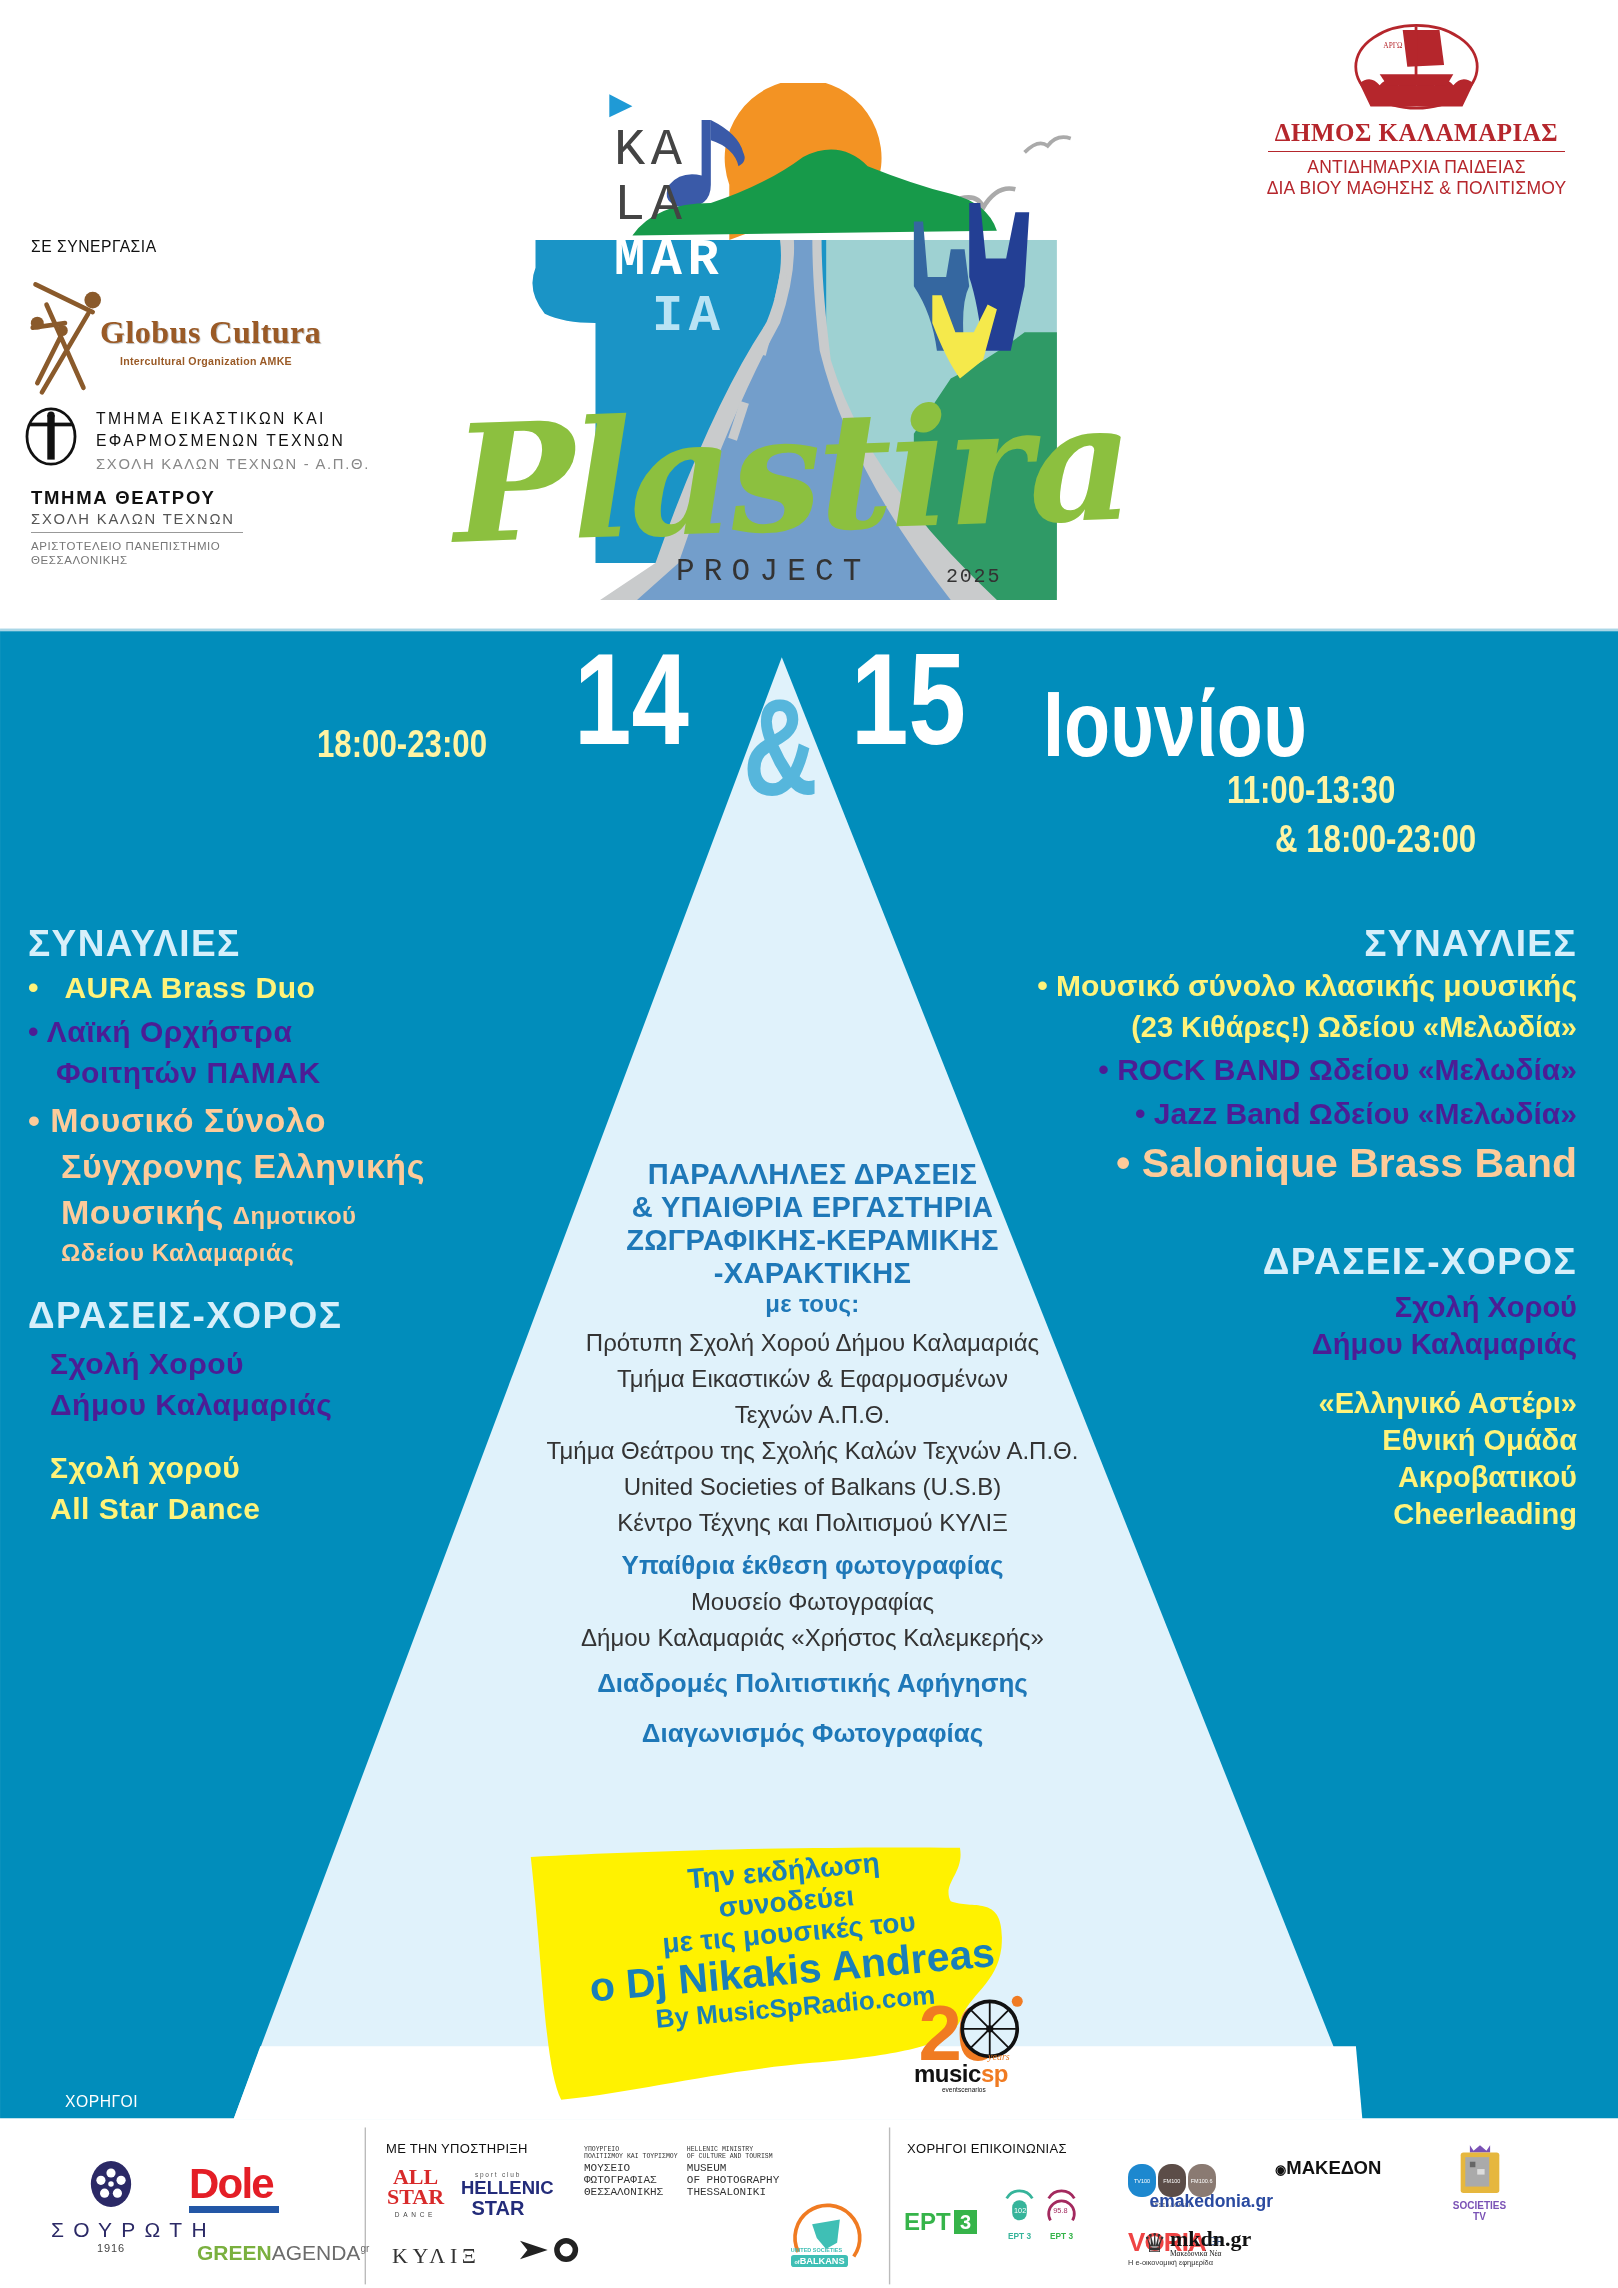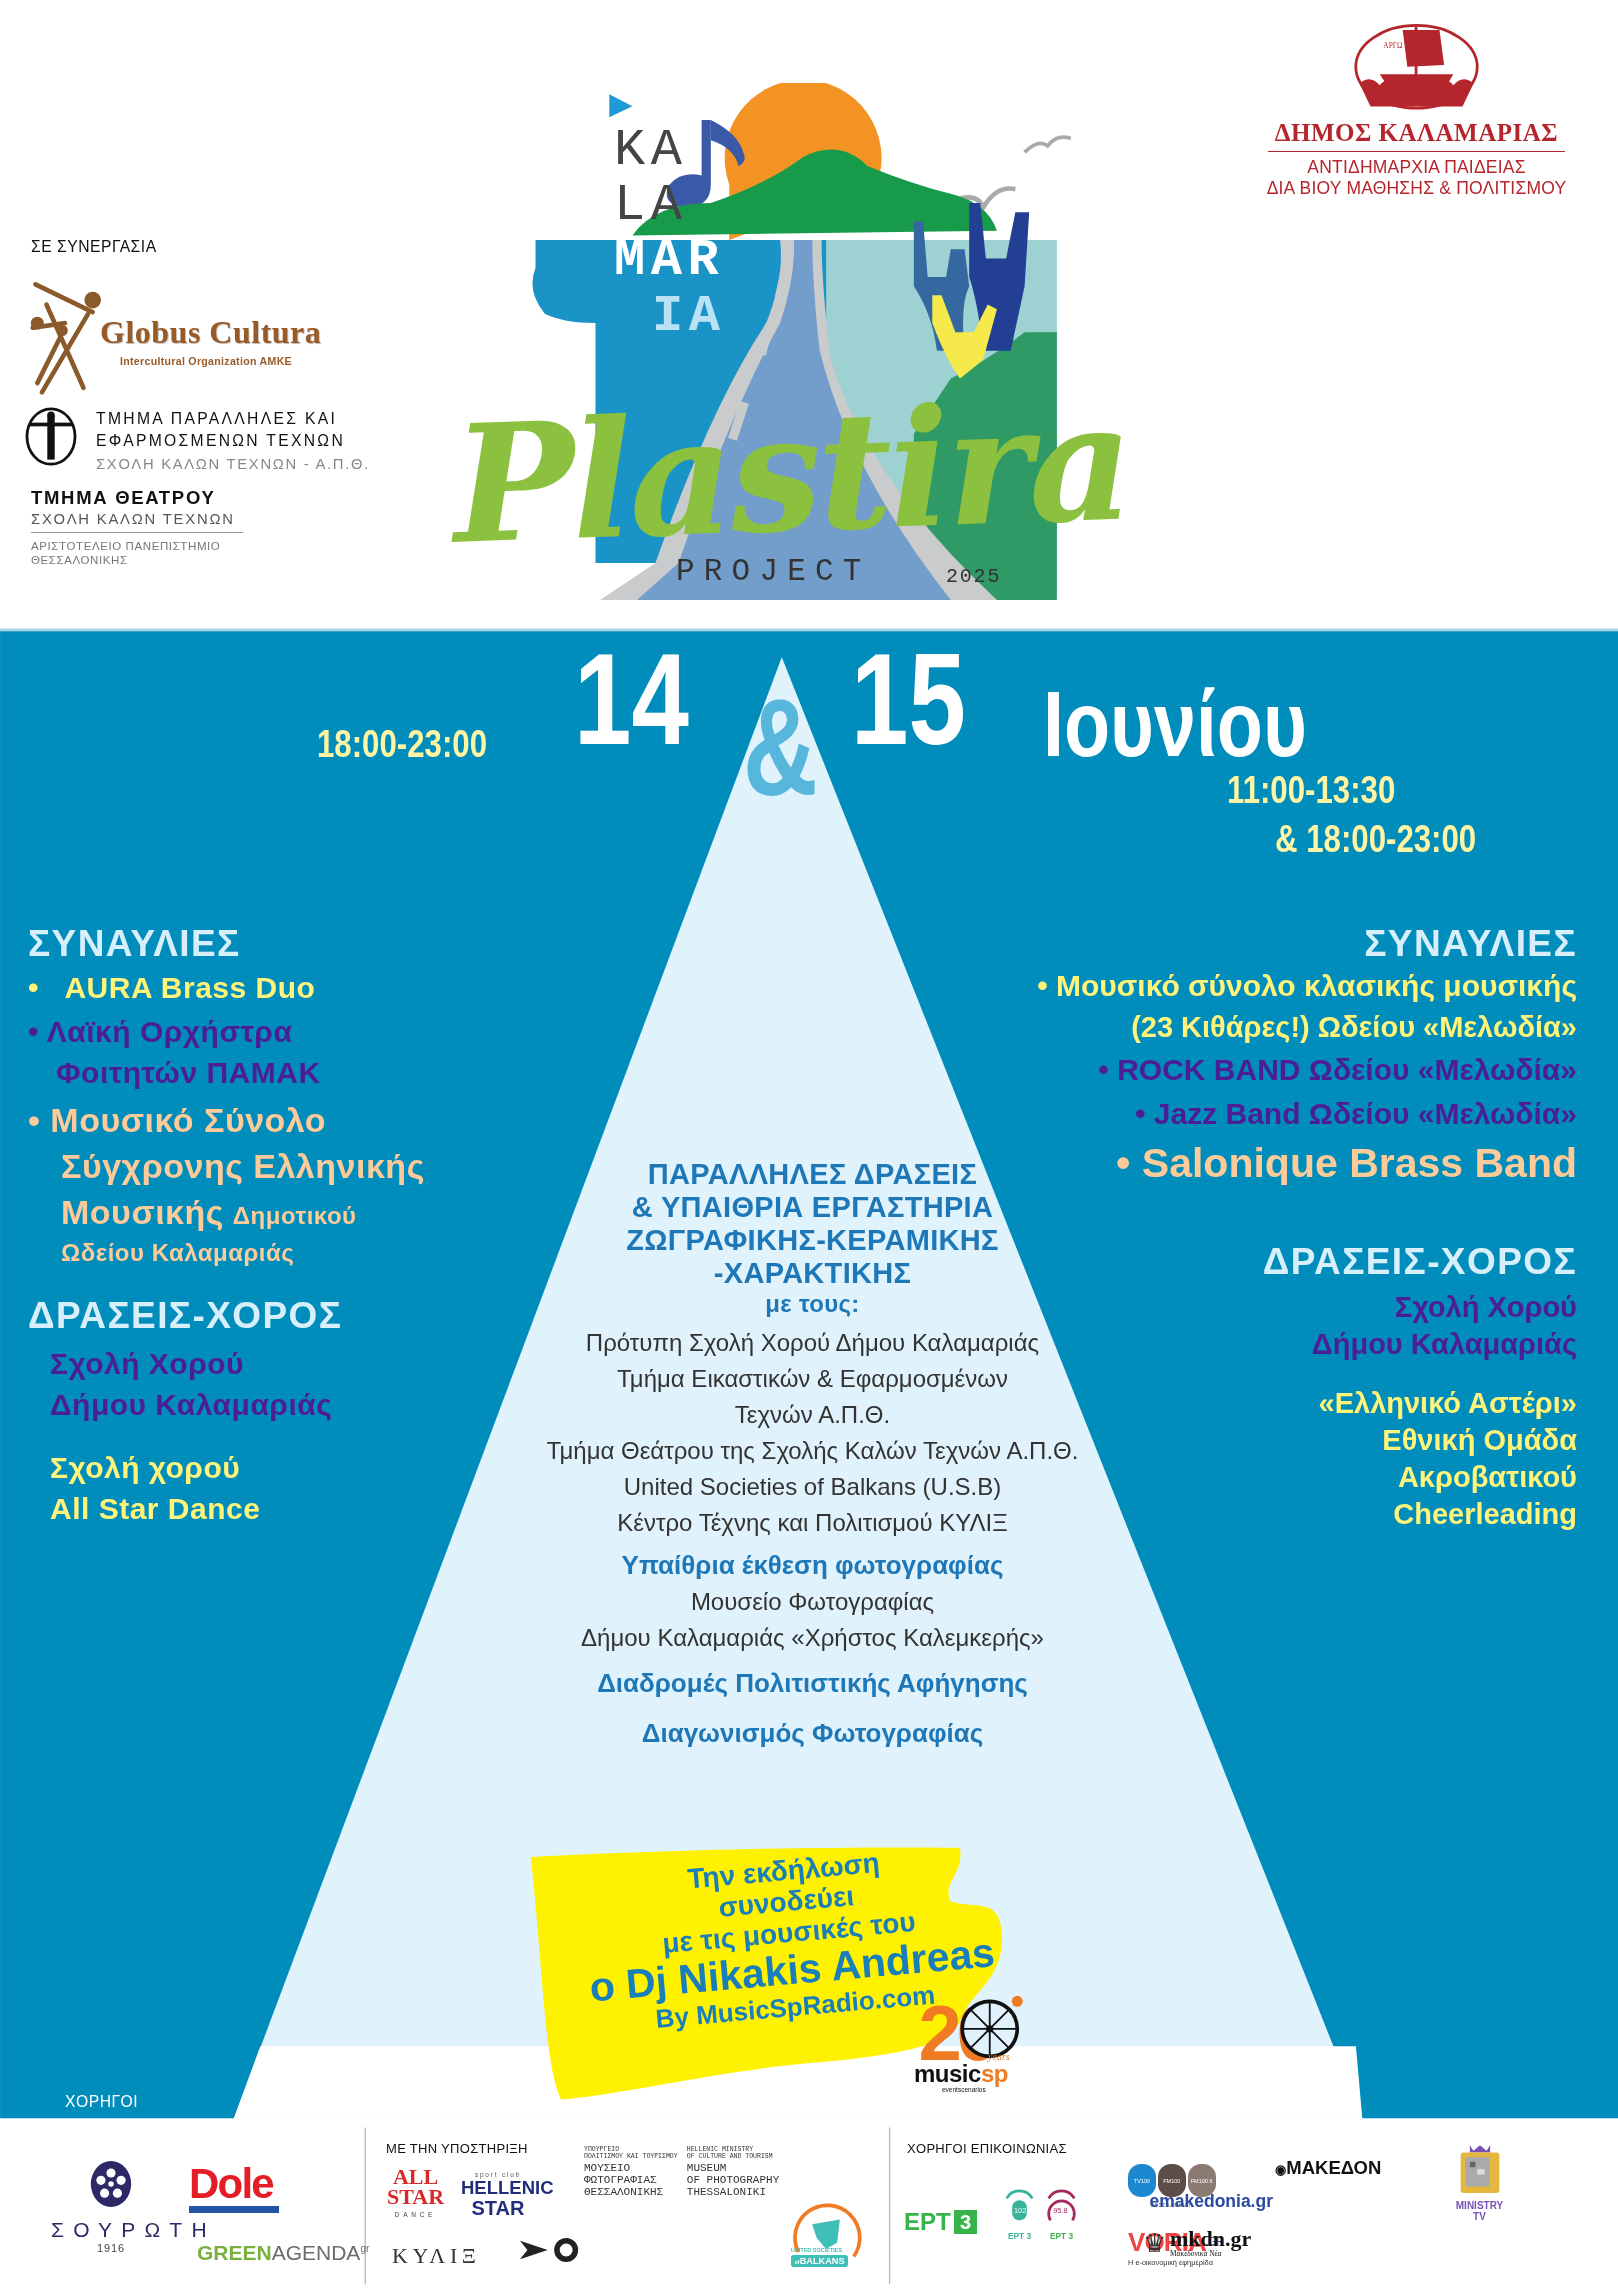--- a/index.html
+++ b/index.html
@@ -104,21 +104,21 @@
   <div class="globus-sub">Intercultural Organization AMKE</div>
 </div>
 
 <div class="layer apth">
   <svg class="abs" style="left:0;top:0" width="54" height="61" viewBox="0 0 58 66">
     <ellipse cx="29" cy="33" rx="26" ry="30" stroke="#111" stroke-width="3" fill="none"></ellipse>
     <rect x="6" y="18" width="46" height="4" fill="#111"></rect>
     <rect x="25" y="10" width="8" height="48" fill="#111"></rect>
     <circle cx="29" cy="10" r="4" fill="#111"></circle>
   </svg>
-  <div class="apth-l1">ΤΜΗΜΑ ΠΑΡΑΛΛΗΛΕΣ ΚΑΙ</div>
+  <div class="apth-l1">ΤΜΗΜΑ ΕΙΚΑΣΤΙΚΩΝ ΚΑΙ</div>
   <div class="apth-l2">ΕΦΑΡΜΟΣΜΕΝΩΝ ΤΕΧΝΩΝ</div>
   <div class="apth-l3">ΣΧΟΛΗ ΚΑΛΩΝ ΤΕΧΝΩΝ - Α.Π.Θ.</div>
 </div>
 
 <div class="layer theatre">
   <div class="th-1">ΤΜΗΜΑ ΘΕΑΤΡΟΥ</div>
   <div class="th-2">ΣΧΟΛΗ ΚΑΛΩΝ ΤΕΧΝΩΝ</div>
   <div class="th-3">ΑΡΙΣΤΟΤΕΛΕΙΟ ΠΑΝΕΠΙΣΤΗΜΙΟ</div>
   <div class="th-3" style="margin-top:0">ΘΕΣΣΑΛΟΝΙΚΗΣ</div>
 </div>
@@ -401,16 +401,16 @@
   </div>
 </div>
 <div class="layer" style="left:1447px;top:2143px;width:65px;text-align:center;">
   <svg width="46" height="54" viewBox="0 0 50 58">
     <path d="M14,2 L18,8 L25,2 L32,8 L36,2 L36,10 L14,10 Z" fill="#7a52b5"></path>
     <rect x="4" y="10" width="42" height="44" rx="3" fill="#e6b73e"></rect>
     <rect x="9" y="15" width="26" height="32" fill="#aaa"></rect>
     <rect x="14" y="20" width="6" height="6" fill="#666"></rect>
       <rect x="22" y="28" width="8" height="6" fill="#ddd"></rect>
   </svg>
-  <div style="font-size:10px;font-weight:bold;color:#7a52b5;line-height:11px;">MINISTRY</div>
+  <div style="font-size:10px;font-weight:bold;color:#7a52b5;line-height:11px;">SOCIETIES</div>
   <div style="font-size:10px;font-weight:bold;color:#7a52b5;line-height:11px;">TV</div>
 </div>
 
 
 </body></html>

